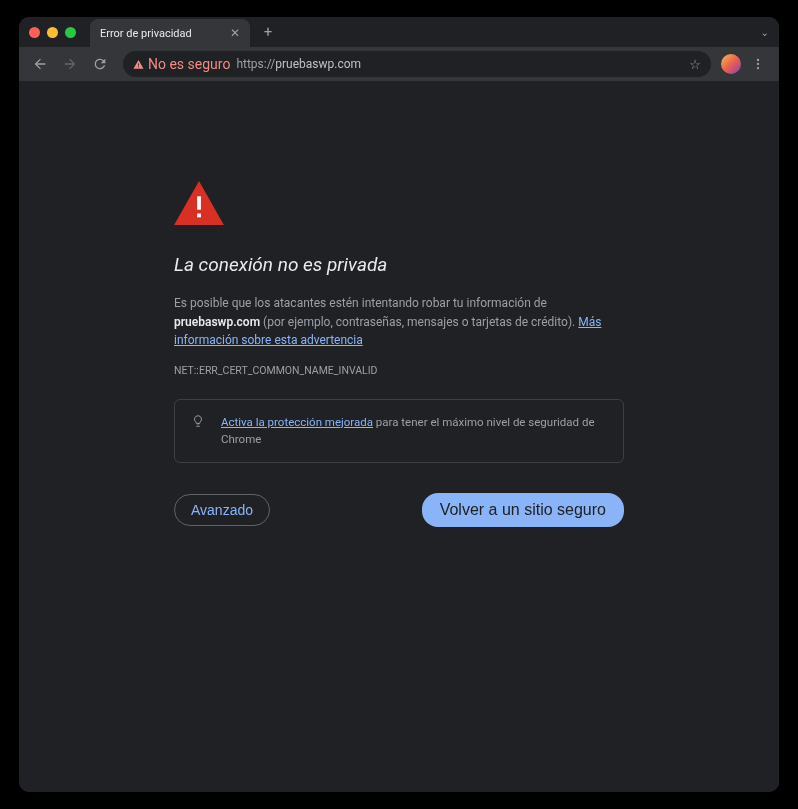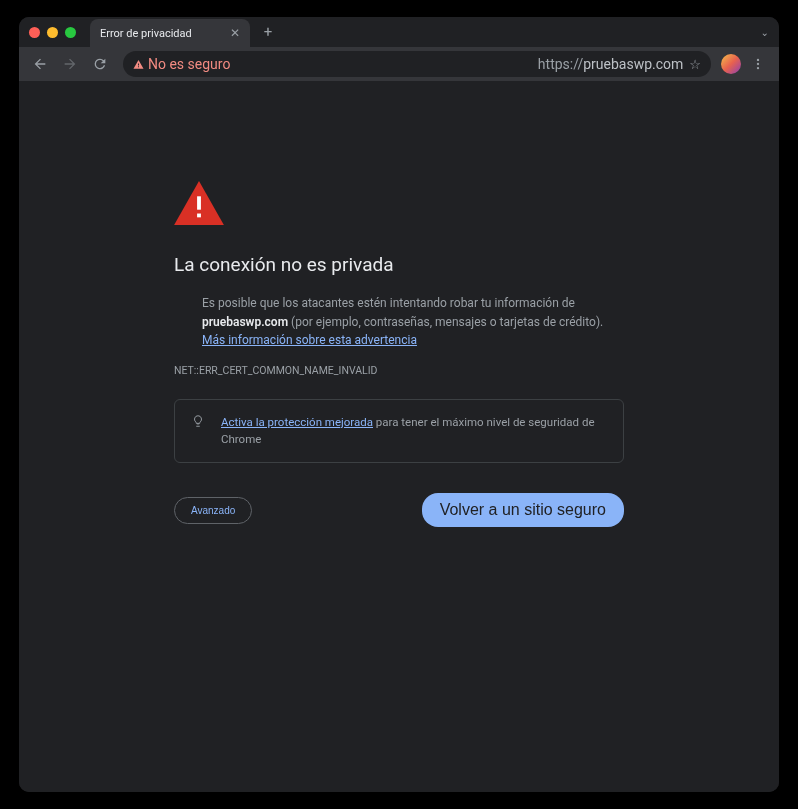--- a/index.html
+++ b/index.html
@@ -108,24 +108,23 @@
     gap: 6px;
   }
   .not-secure-badge {
     display: flex;
     align-items: center;
     gap: 4px;
     font-size: 14px;
     color: #f28b82;
   }
   .url-text {
-    font-size: 14px;
+    font-size: 12px;
     color: #bdc1c6;
     flex: 1;
-    text-align: right;
   }
   .url-text .protocol { color: #9aa0a6; }
   .omnibox-star { color: #9aa0a6; font-size: 13px; cursor: pointer; }
   .avatar {
     width: 20px;
     height: 20px;
     border-radius: 50%;
     background: linear-gradient(135deg,#f6c14a,#e8614e,#8b3fb5);
     cursor: pointer;
   }
@@ -149,27 +148,27 @@
     margin: 100px auto 0;
     color: #9aa0a6;
   }
   .warn-icon { margin-bottom: 28px; }
   .warn-icon svg { width: 50px; height: 44px; display: block; }
   h1.heading {
     font-size: 19px;
     font-weight: 400;
     color: #e8eaed;
     margin-bottom: 18px;
+    font-style: italic;
   }
   .body-text {
     font-size: 12px;
     line-height: 1.55;
     color: #9aa0a6;
     margin-bottom: 14px;
-    margin-left: 28px;
   }
   .body-text strong { color: #e8eaed; font-weight: 600; }
   .link { color: #8ab4f8; text-decoration: underline; cursor: pointer; }
   .error-code {
     font-size: 10.5px;
     color: #9aa0a6;
     margin-bottom: 22px;
     margin-top: 12px;
   }
   .promo-box {
@@ -187,21 +186,21 @@
   .promo-box .bulb svg { width: 14px; height: 14px; }
   .button-row {
     display: flex;
     justify-content: space-between;
     align-items: center;
   }
   .btn-secondary {
     background: transparent;
     border: 1px solid #5f6368;
     color: #8ab4f8;
-    font-size: 10px;
+    font-size: 14px;
     padding: 7px 16px;
     border-radius: 16px;
     cursor: pointer;
   }
   .btn-primary {
     background: #8ab4f8;
     border: none;
     color: #202124;
     font-size: 16px;
     padding: 8px 18px;

